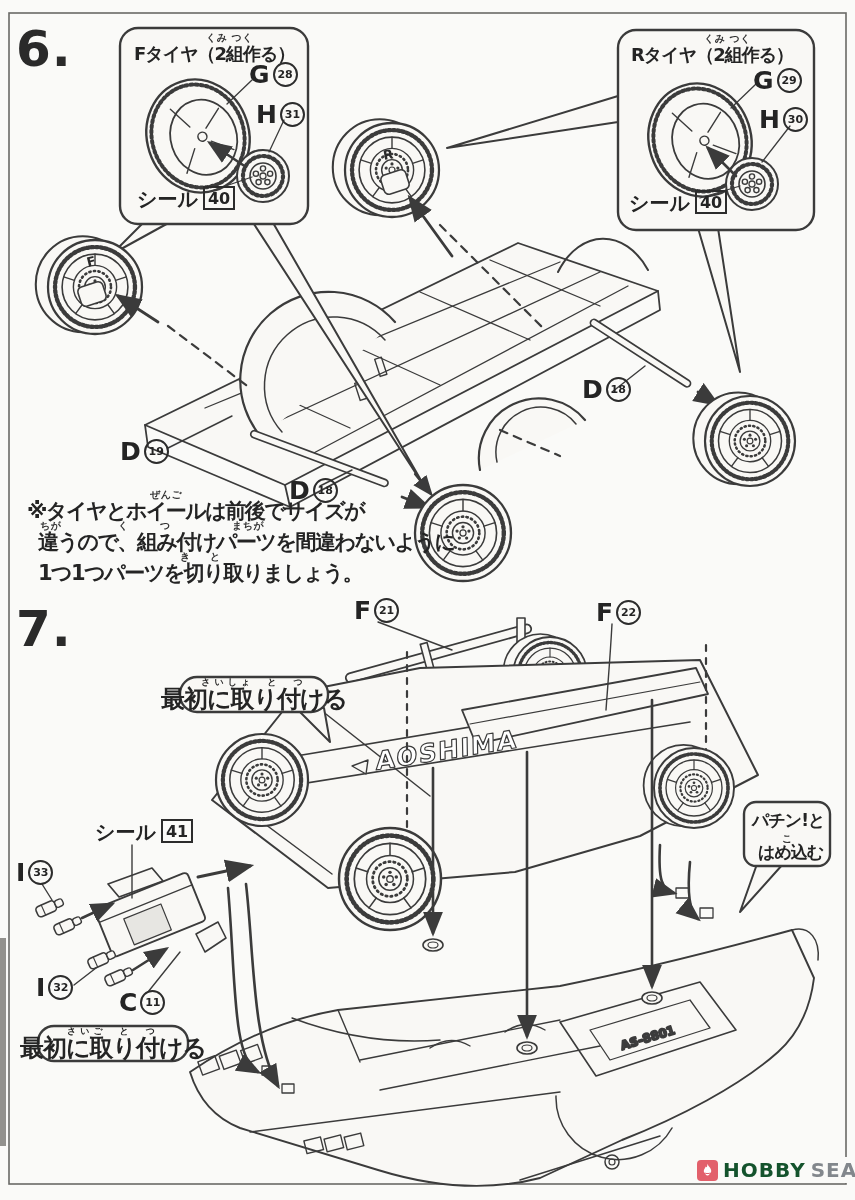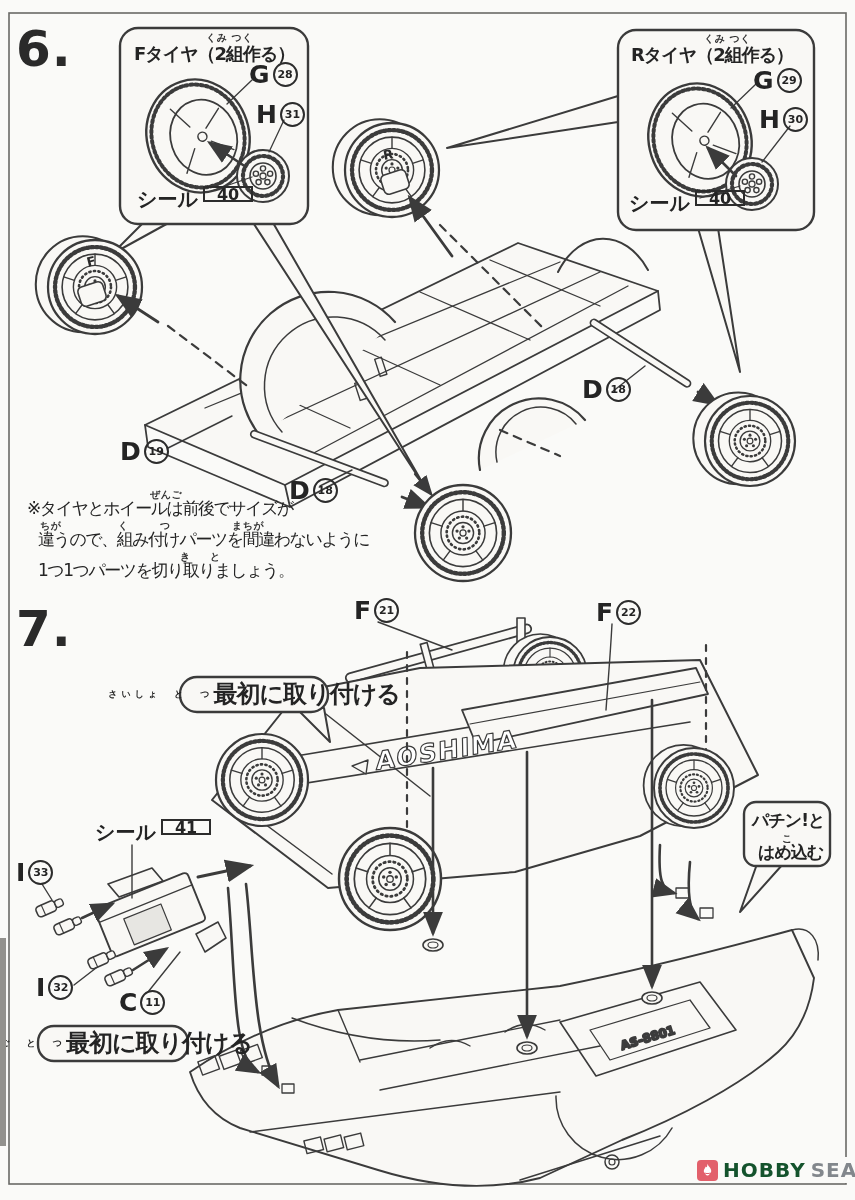--- a/index.html
+++ b/index.html
@@ -12,26 +12,26 @@
   .abs{position:absolute;z-index:2}
   .art{position:absolute;left:0;top:0;z-index:1}
   .stepnum{font-size:50px;font-weight:800;letter-spacing:1px;color:#2a2a2a;line-height:1}
   .boxtitle{font-size:18px;font-weight:700;letter-spacing:-1px;white-space:nowrap}
   .furi{font-size:10px;font-weight:600;letter-spacing:2px;white-space:nowrap;color:#333}
   .furi.s{letter-spacing:0.5px}
   .plabel{display:flex;align-items:center;gap:3px;white-space:nowrap}
   .pl-letter{font-size:25px;font-weight:600;line-height:1}
   .pl-circle{width:25px;height:25px;border:2.2px solid #2c2c2c;border-radius:50%;
     display:flex;align-items:center;justify-content:center;font-size:11px;font-weight:700;box-sizing:border-box}
-  .pl-sq{min-width:24px;height:16px;border:2.2px solid #2c2c2c;display:flex;align-items:center;
-    justify-content:center;font-size:16px;font-weight:700;padding:0 12px;box-sizing:border-box}
+  .pl-sq{min-width:24px;height:24px;border:2.2px solid #2c2c2c;display:flex;align-items:center;
+    justify-content:center;font-size:16px;font-weight:700;padding:0 3px;box-sizing:border-box}
   .seal{display:flex;align-items:flex-start;gap:5px}
   .seal-t{font-size:20px;font-weight:800;letter-spacing:0px;white-space:nowrap}
-  .note{font-size:17px;font-weight:400;letter-spacing:-1.5px;white-space:nowrap}
-  .bub{display:flex;align-items:center;justify-content:center;line-height:1.05}
+  .note{font-size:21px;font-weight:700;letter-spacing:-1.5px;white-space:nowrap}
+  .bub{display:flex;flex-direction:column;align-items:center;justify-content:center;line-height:1.05}
   .bubtxt{font-size:24px;font-weight:700;letter-spacing:-1px;white-space:nowrap}
   .bubruby{font-size:9px;font-weight:600;letter-spacing:4px;white-space:nowrap}
   .snaptxt{font-size:17px;font-weight:800;letter-spacing:-1px;white-space:nowrap;line-height:1}
   .wm{display:flex;align-items:center;gap:5px;background:#fafaf8;padding:1px 3px}
   .wm-ico{width:21px;height:21px;border-radius:4px;display:flex;align-items:center;justify-content:center}
   .wm-hobby{font-size:20px;font-weight:800;letter-spacing:1px}
   .wm-search{font-size:20px;font-weight:700;letter-spacing:1px}
   .edge-strip{position:absolute;left:0;top:938px;width:6px;height:208px;background:#92918d;z-index:3}
 </style>
 </head>

